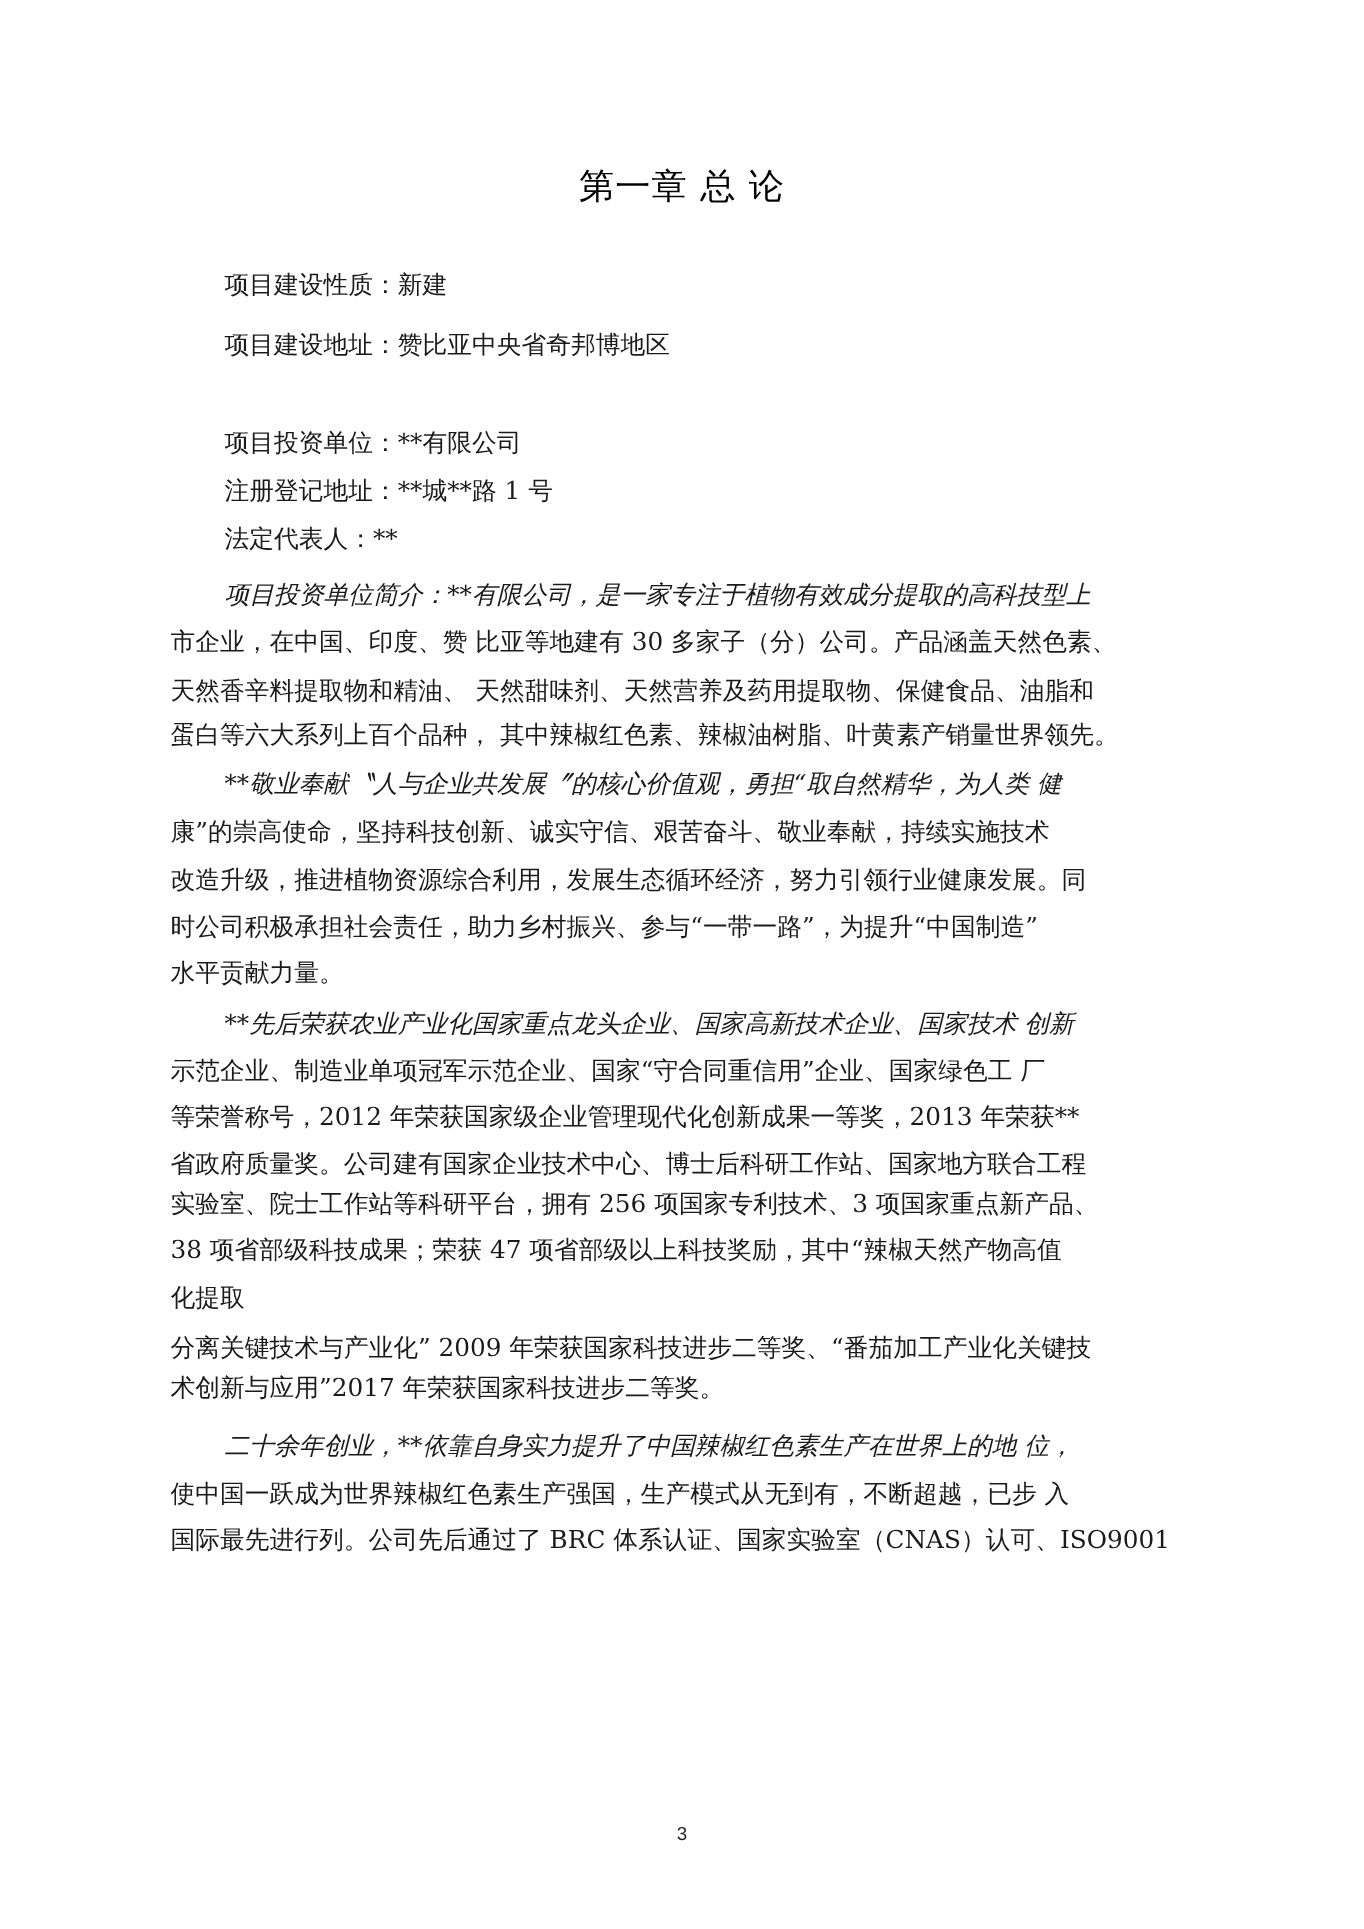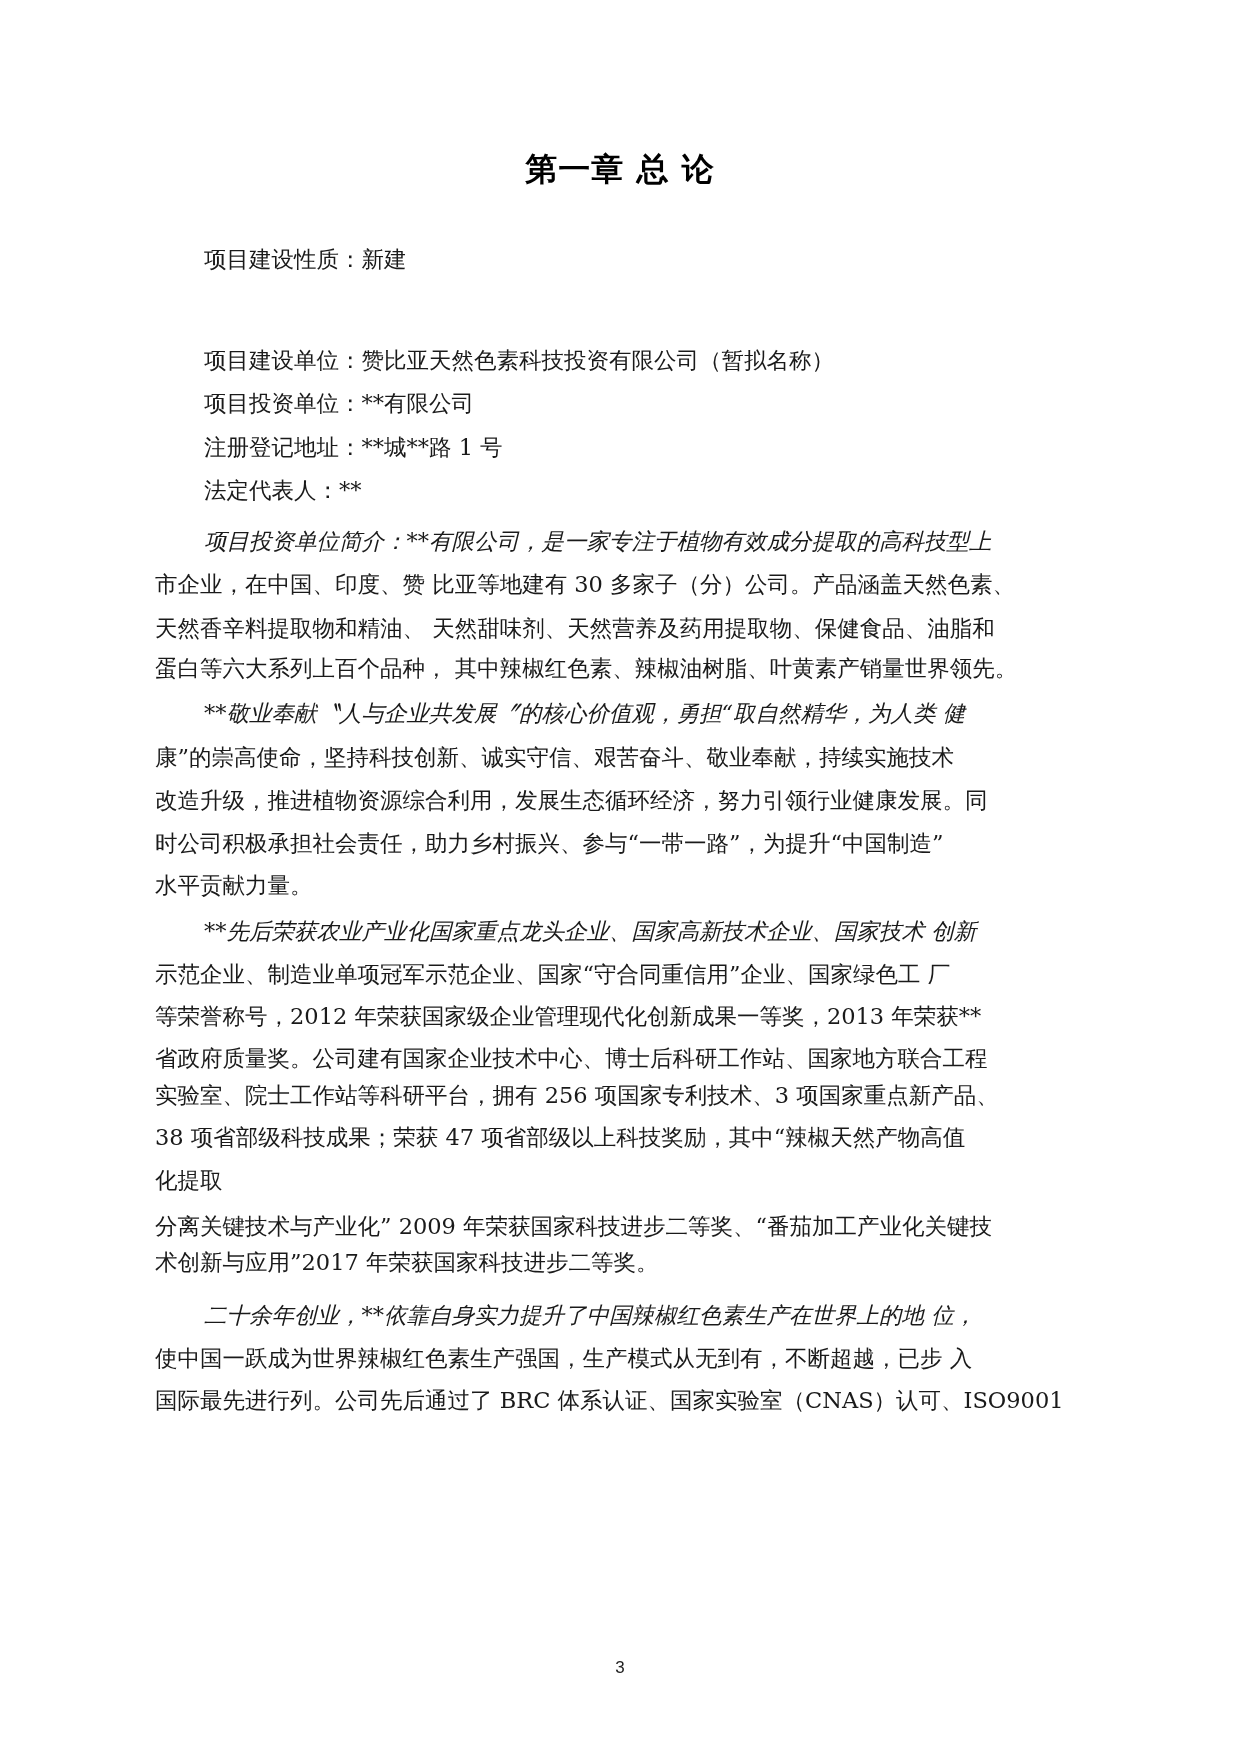--- a/index.html
+++ b/index.html
@@ -22,21 +22,21 @@
       height: 1754px;
       background: #ffffff;
     }
     .title {
       position: absolute;
       left: 0;
       width: 1240px;
       top: 148px;
       text-align: center;
       font-family: "DejaVu Sans", "Liberation Sans", sans-serif;
-      font-weight: bold;
+      font-weight: normal;
       font-size: 32px;
       letter-spacing: 1px;
       white-space: pre;
       color: #000000;
     }
     .line {
       position: absolute;
       font-size: 22.5px;
       line-height: 28px;
       white-space: pre;
@@ -57,21 +57,21 @@
     }
   </style>
 </head>
 <body>
 
 <div class="page">
 
   <div class="title">第一章 总 论</div>
 
   <div class="line field" style="top:245px">项目建设性质：新建</div>
-  <div class="line field" style="top:346px">项目建设单位：赞比亚天然色素科技投资有限公司（暂拟名称）</div>
+  <div class="line field" style="top:300px">项目建设地址：赞比亚中央省奇邦博地区</div>
   <div class="line field" style="top:389px">项目投资单位：**有限公司</div>
   <div class="line field" style="top:433px">注册登记地址：**城**路 1 号</div>
   <div class="line field" style="top:476px">法定代表人：**</div>
 
   <div>
     <div class="line para-first" style="top:527px">项目投资单位简介：**有限公司，是一家专注于植物有效成分提取的高科技型上</div>
     <div class="line para-cont" style="top:570px">市企业，在中国、印度、赞 比亚等地建有 30 多家子（分）公司。产品涵盖天然色素、</div>
     <div class="line para-cont" style="top:614px">天然香辛料提取物和精油、 天然甜味剂、天然营养及药用提取物、保健食品、油脂和</div>
     <div class="line para-cont" style="top:654px">蛋白等六大系列上百个品种， 其中辣椒红色素、辣椒油树脂、叶黄素产销量世界领先。</div>
   </div>

